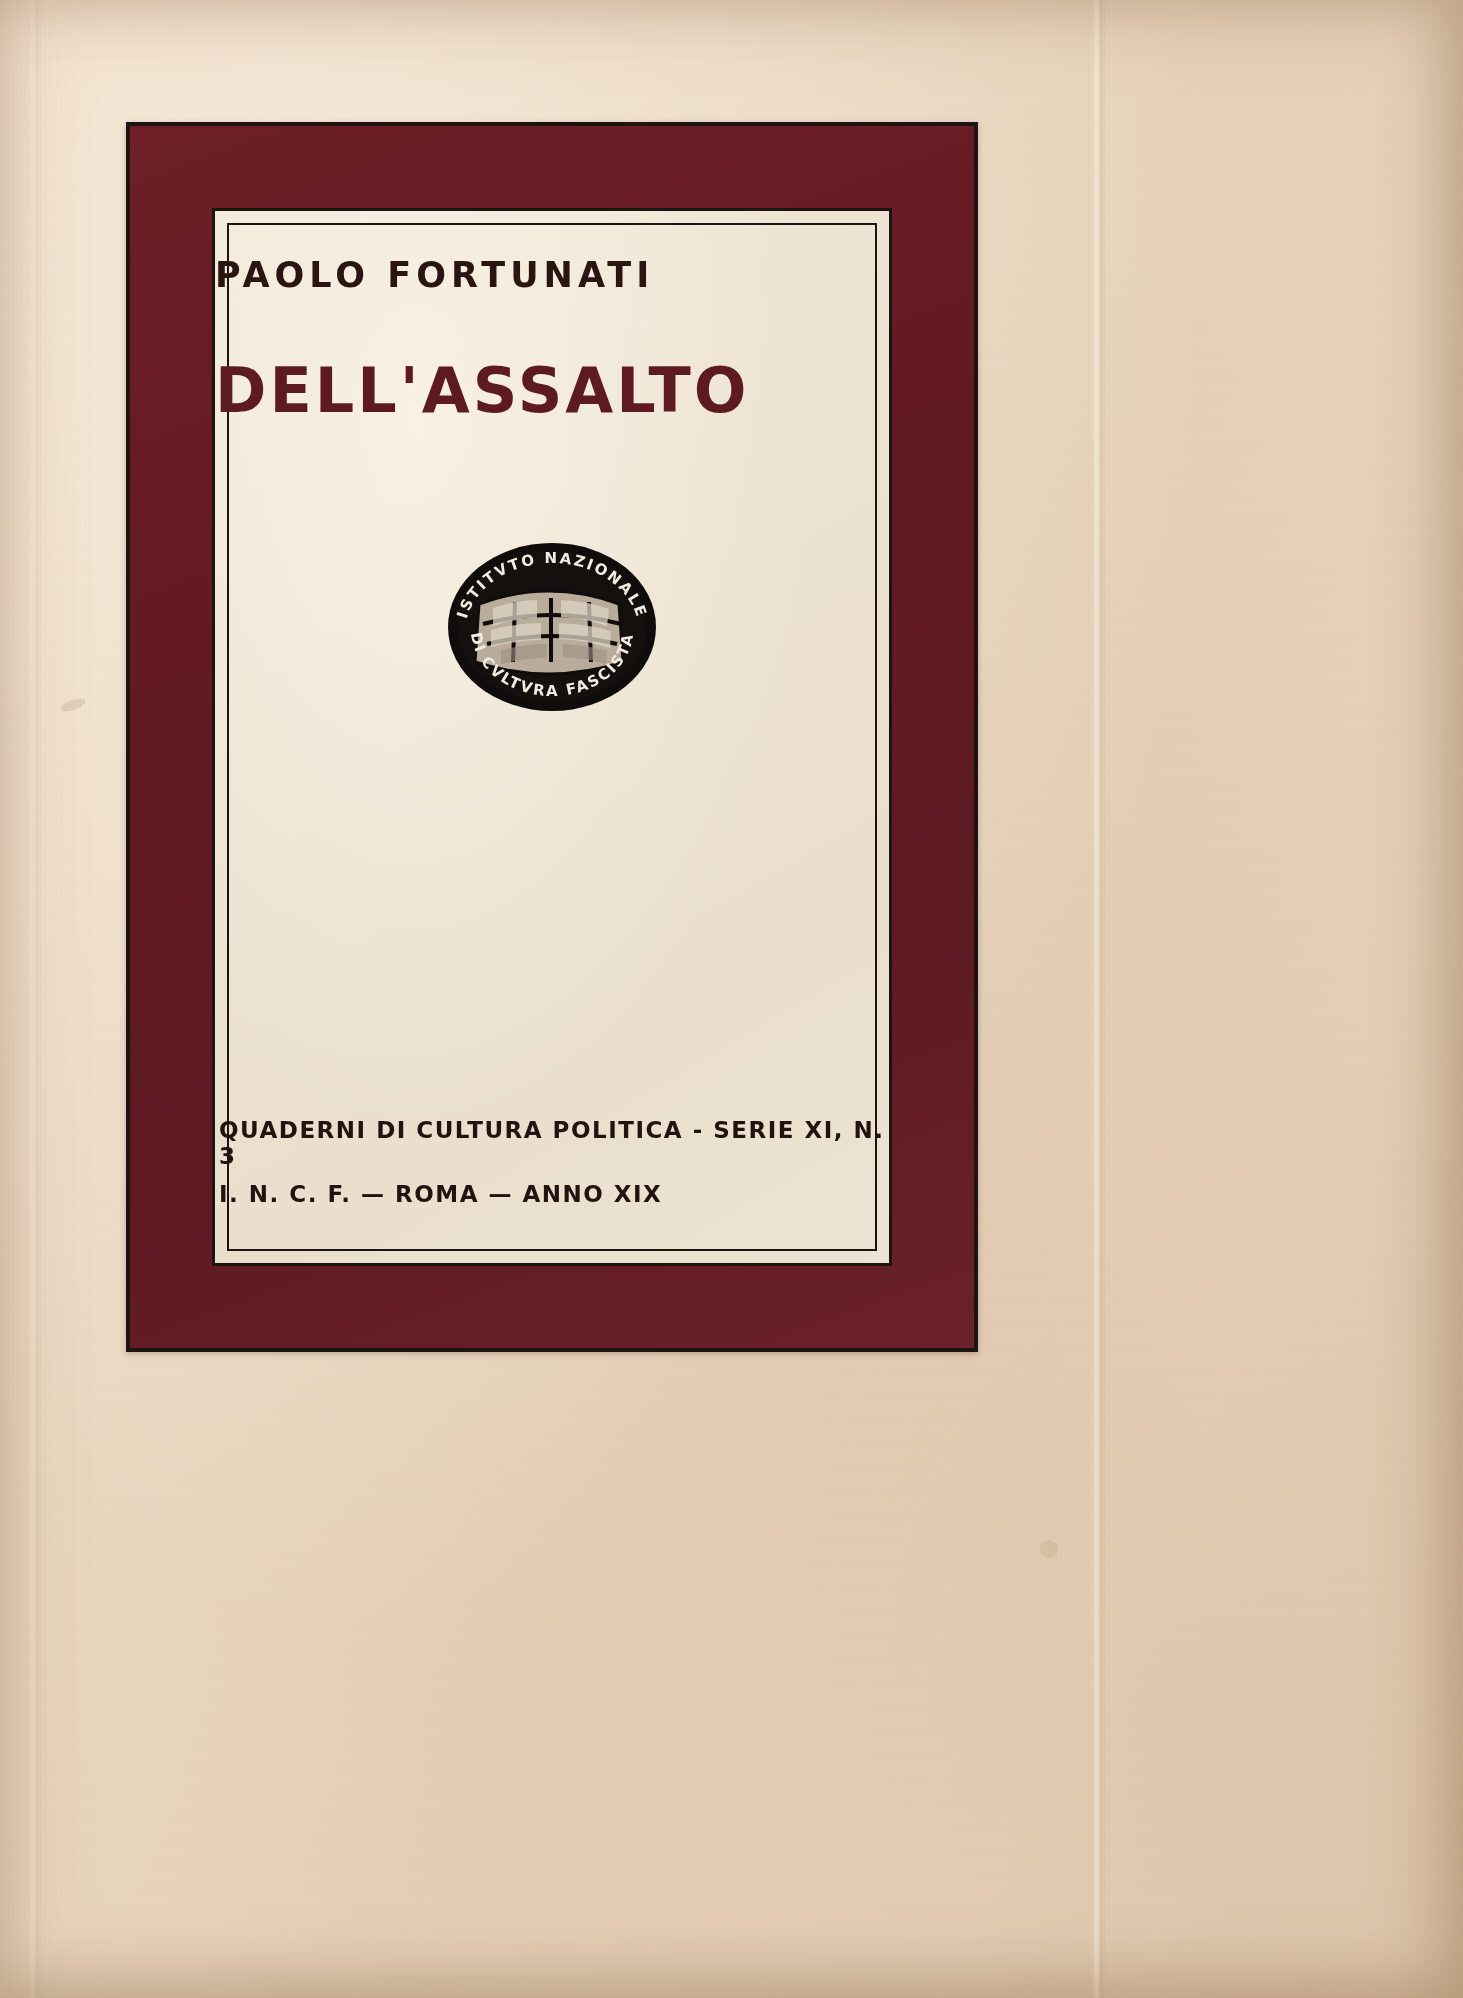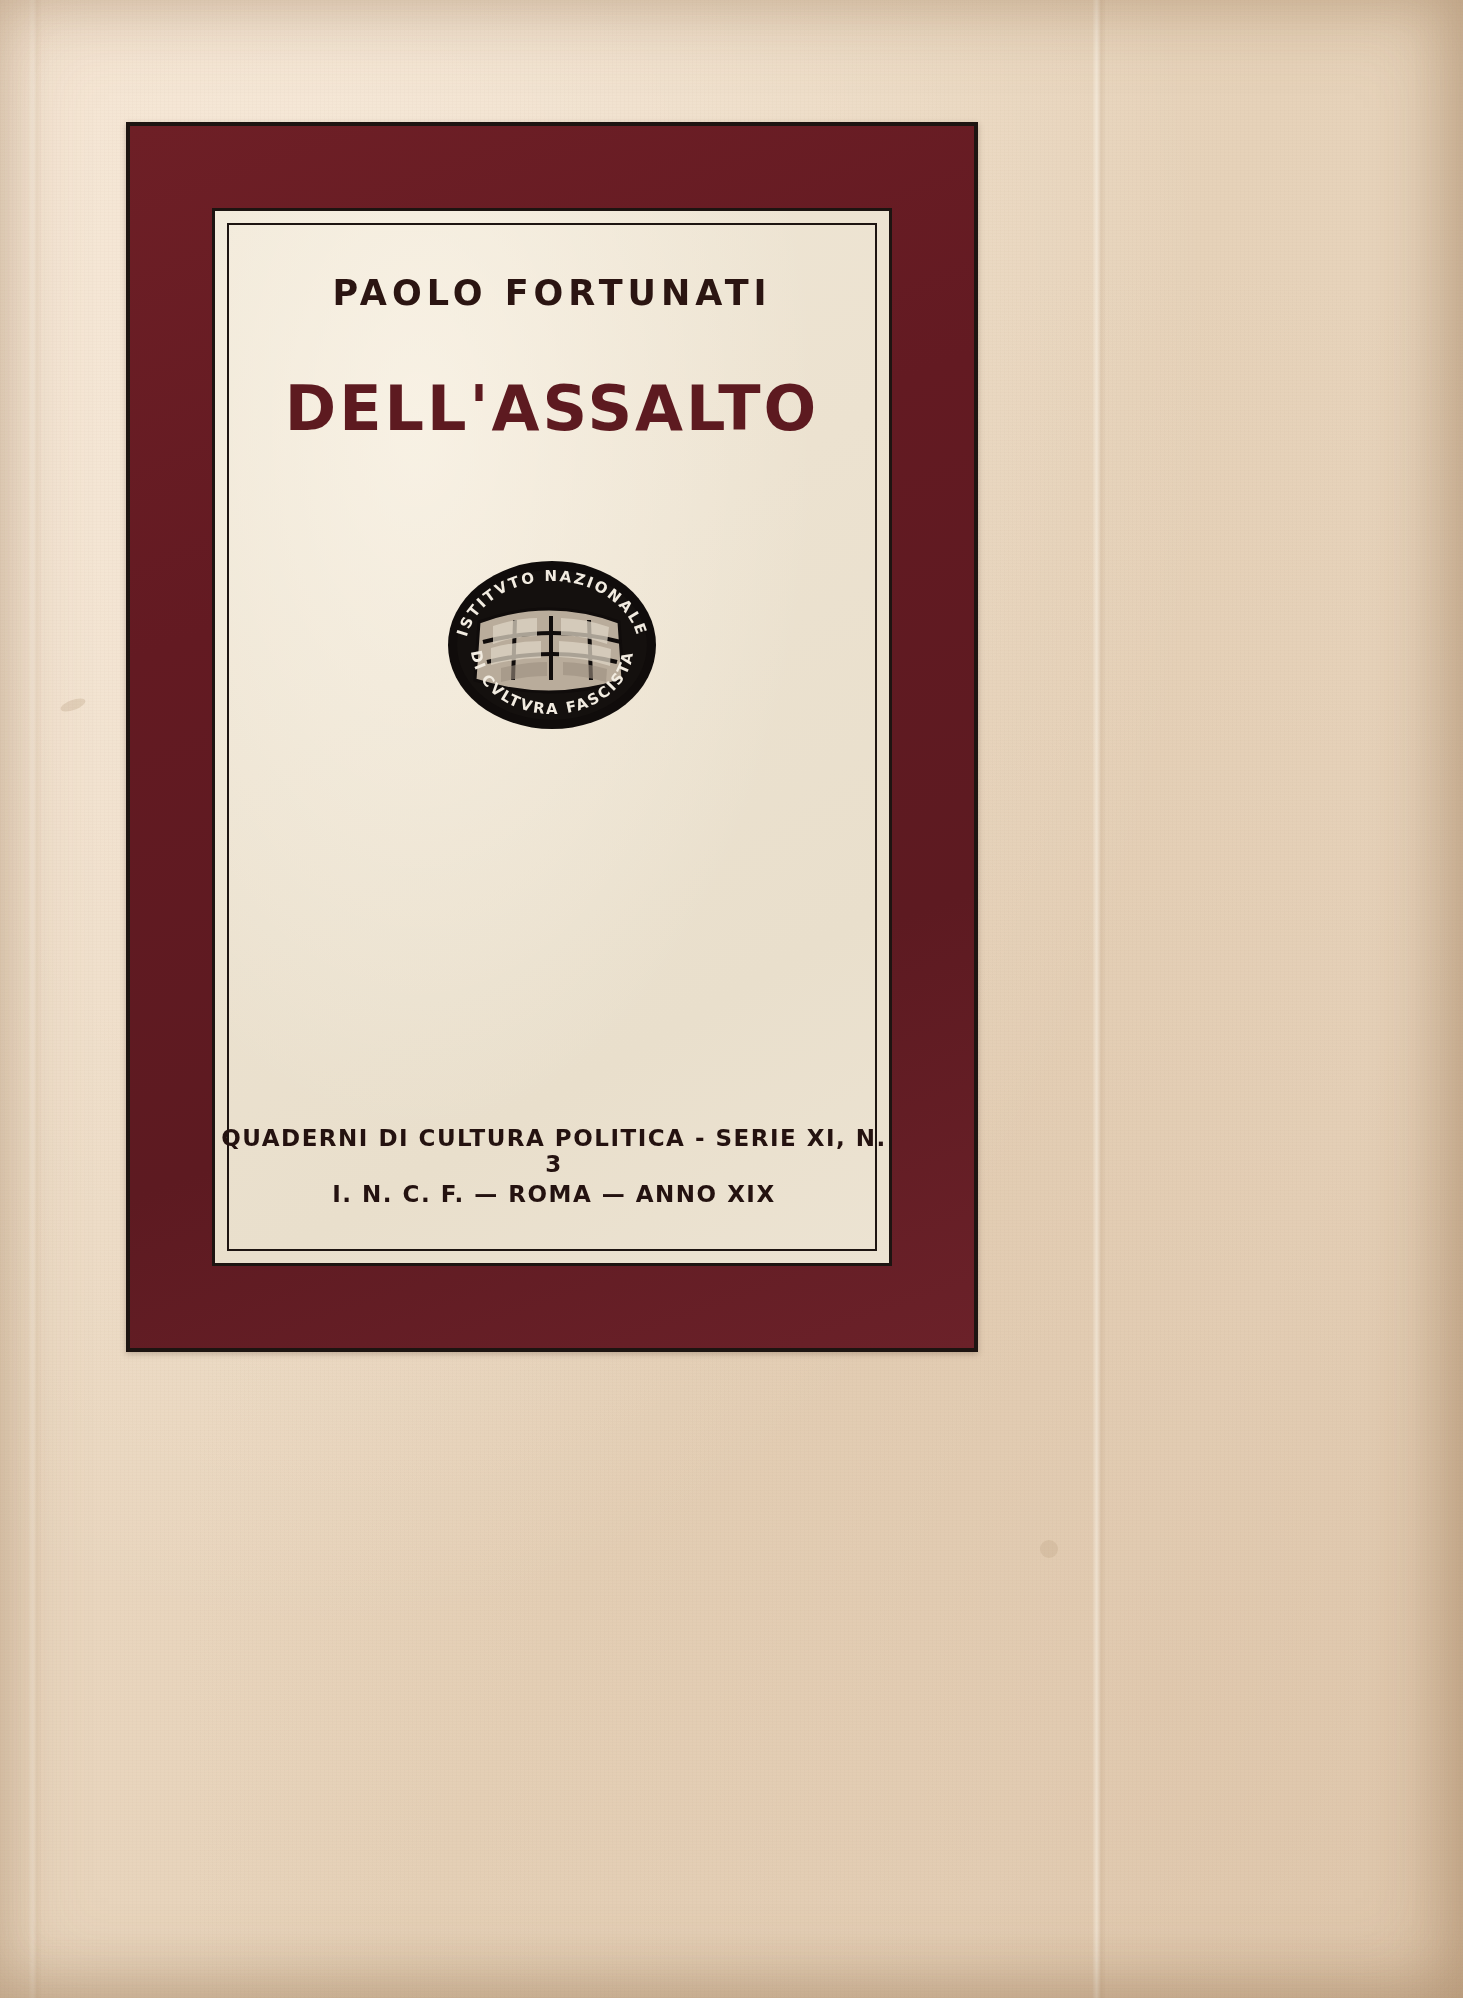--- a/index.html
+++ b/index.html
@@ -85,23 +85,22 @@
     bottom: 12px;
     border: 2px solid #1d1411;
     box-sizing: border-box;
   }
 
   
   .content {
     position: absolute;
     left: 0; right: 0; top: 0; bottom: 0;
     box-sizing: border-box;
-    padding: 18px;
+    padding: 0;
     color: #2a1512;
-    text-align: center;
   }
   .author {
     margin-top: 44px;
     font-size: 35px;
     font-weight: bold;
     letter-spacing: 5px;
     color: #2b1512;
     font-family: "DejaVu Sans", sans-serif;
   }
   .title {
@@ -133,21 +132,21 @@
   .footer {
     position: absolute;
     left: 4px; right: 0;
     bottom: 56px;
     font-family: "DejaVu Sans", sans-serif;
     font-weight: bold;
     color: #241210;
     letter-spacing: 1.5px;
   }
   .footer .f1 { font-size: 23px; }
-  .footer .f2 { font-size: 23px; margin-top: 4px; }
+  .footer .f2 { font-size: 23px; margin-top: 12px; }
 
   
   .spot {
     position: absolute;
     border-radius: 50%;
     pointer-events: none;
   }
 </style>
 </head>
 <body>

